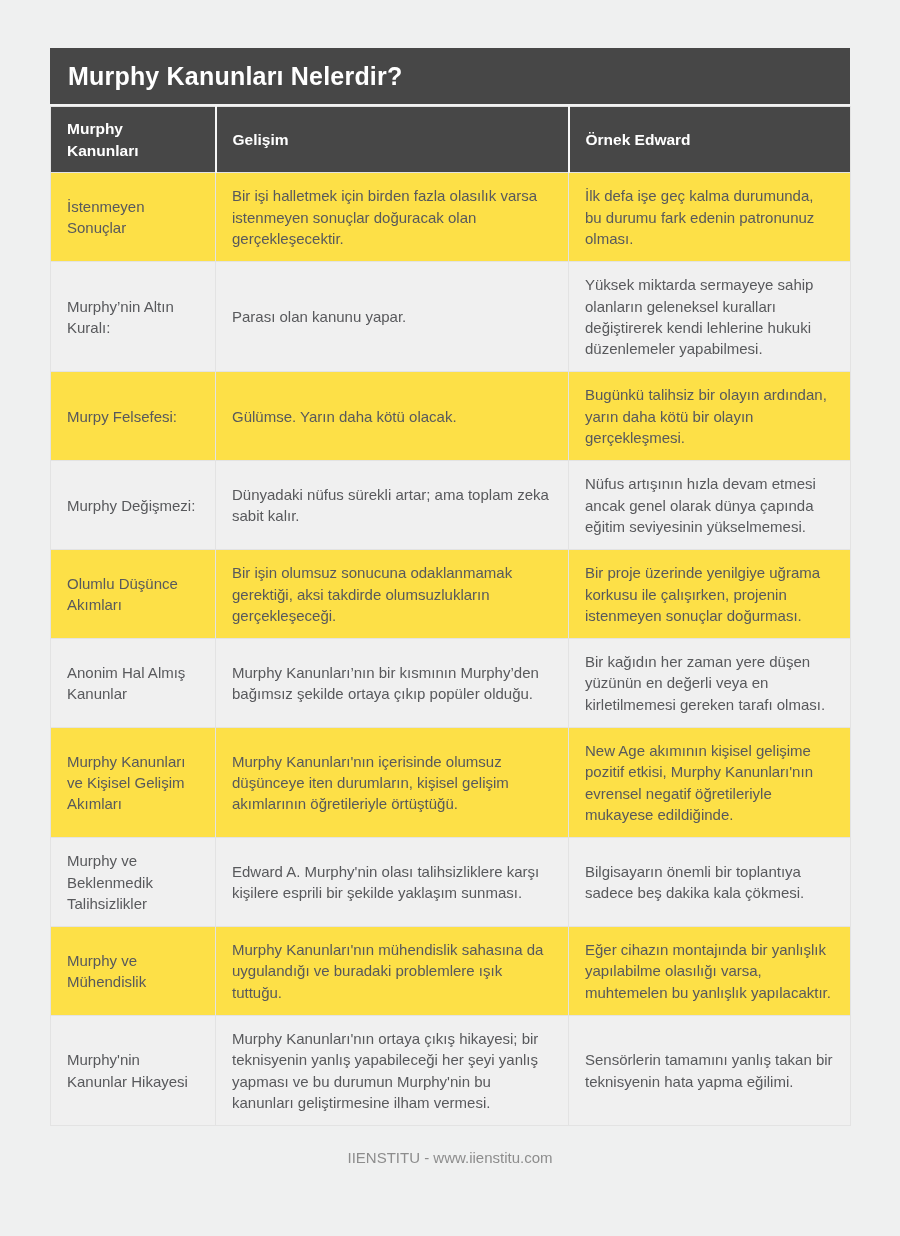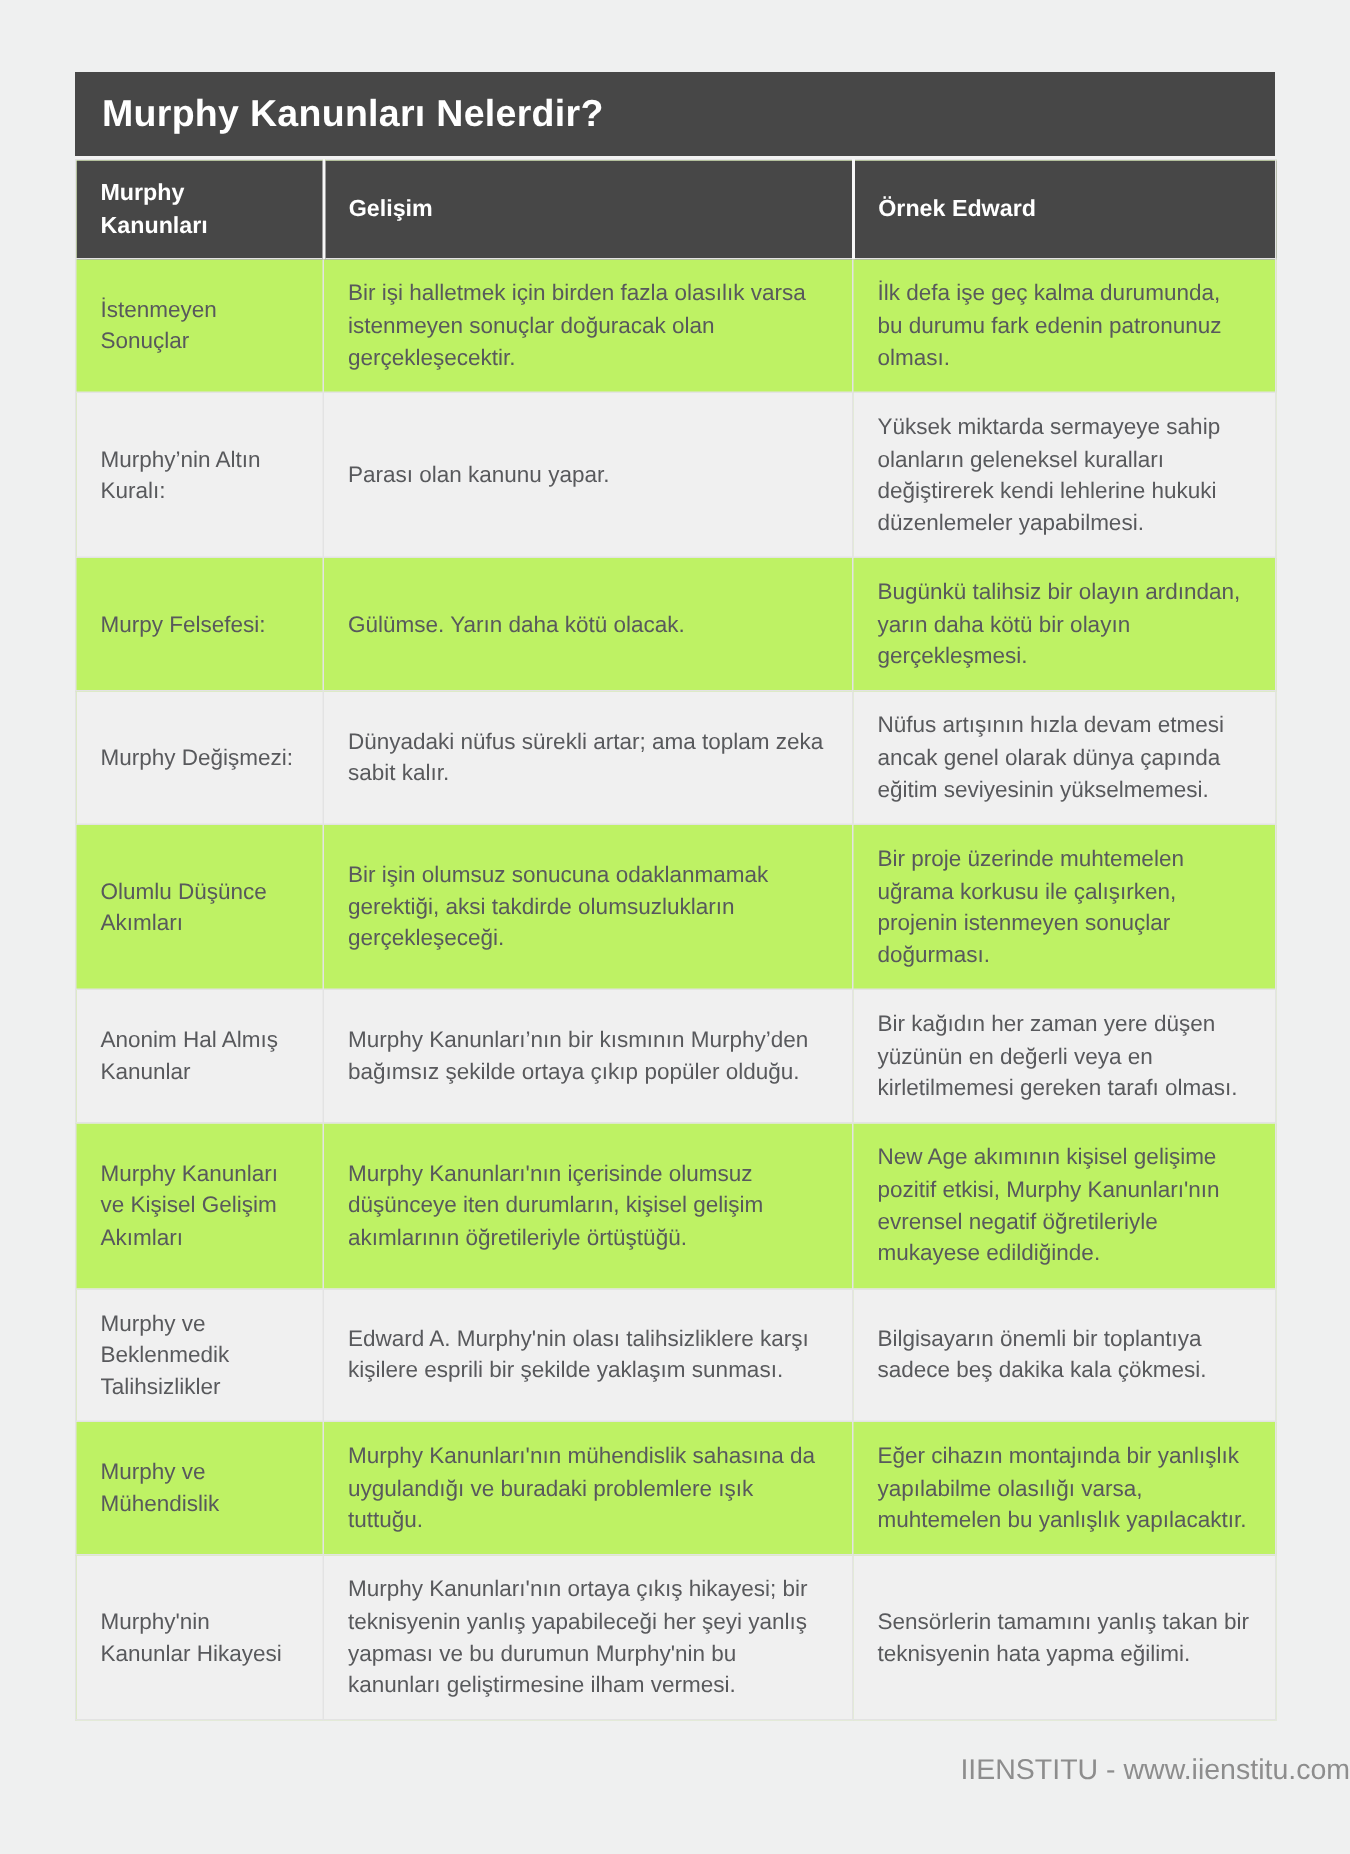--- a/index.html
+++ b/index.html
@@ -33,21 +33,21 @@
     font-size: 25px;
     font-weight: bold;
     padding: 14px 18px 13px 18px;
     border-bottom: 2px solid #f2f2f2;
     letter-spacing: 0.2px;
   }
   table.laws-table {
     width: 100%;
     border-collapse: collapse;
     table-layout: fixed;
-    background: #bef264;
+    background: #fde047;
     border: 1px solid var(--border_color);
   }
   table.laws-table col.col-law { width: 165px; }
   table.laws-table col.col-desc { width: 353px; }
   table.laws-table col.col-example { width: 282px; }
   table.laws-table th {
     background: var(--header_bg);
     color: #ffffff;
     font-weight: bold;
     font-size: 15.5px;
@@ -63,23 +63,23 @@
     vertical-align: middle;
     font-size: 15px;
     line-height: 1.42;
     color: var(--body_text);
     border: 1px solid var(--border_color);
   }
   table.laws-table tbody tr:nth-child(even) td {
     background: var(--alt_row_bg);
   }
   .footer {
-    text-align: right;
+    text-align: center;
     color: var(--footer_text);
-    font-size: 19px;
+    font-size: 15px;
     margin-top: 23px;
     padding-bottom: 40px;
   }
 </style>
 </head>
 <body>
 
 <div class="page">
   <div class="card">
     <div class="card-title">Murphy Kanunları Nelerdir?</div>
@@ -113,21 +113,21 @@
             <td>Bugünkü talihsiz bir olayın ardından, yarın daha kötü bir olayın gerçekleşmesi.</td>
           </tr>
           <tr>
             <td>Murphy Değişmezi:</td>
             <td>Dünyadaki nüfus sürekli artar; ama toplam zeka sabit kalır.</td>
             <td>Nüfus artışının hızla devam etmesi ancak genel olarak dünya çapında eğitim seviyesinin yükselmemesi.</td>
           </tr>
           <tr>
             <td>Olumlu Düşünce Akımları</td>
             <td>Bir işin olumsuz sonucuna odaklanmamak gerektiği, aksi takdirde olumsuzlukların gerçekleşeceği.</td>
-            <td>Bir proje üzerinde muhtemelen uğrama korkusu ile çalışırken, projenin istenmeyen sonuçlar doğurması.</td>
+            <td>Bir proje üzerinde yenilgiye uğrama korkusu ile çalışırken, projenin istenmeyen sonuçlar doğurması.</td>
           </tr>
           <tr>
             <td>Anonim Hal Almış Kanunlar</td>
             <td>Murphy Kanunları’nın bir kısmının Murphy’den bağımsız şekilde ortaya çıkıp popüler olduğu.</td>
             <td>Bir kağıdın her zaman yere düşen yüzünün en değerli veya en kirletilmemesi gereken tarafı olması.</td>
           </tr>
           <tr>
             <td>Murphy Kanunları ve Kişisel Gelişim Akımları</td>
             <td>Murphy Kanunları'nın içerisinde olumsuz düşünceye iten durumların, kişisel gelişim akımlarının öğretileriyle örtüştüğü.</td>
             <td>New Age akımının kişisel gelişime pozitif etkisi, Murphy Kanunları'nın evrensel negatif öğretileriyle mukayese edildiğinde.</td>

